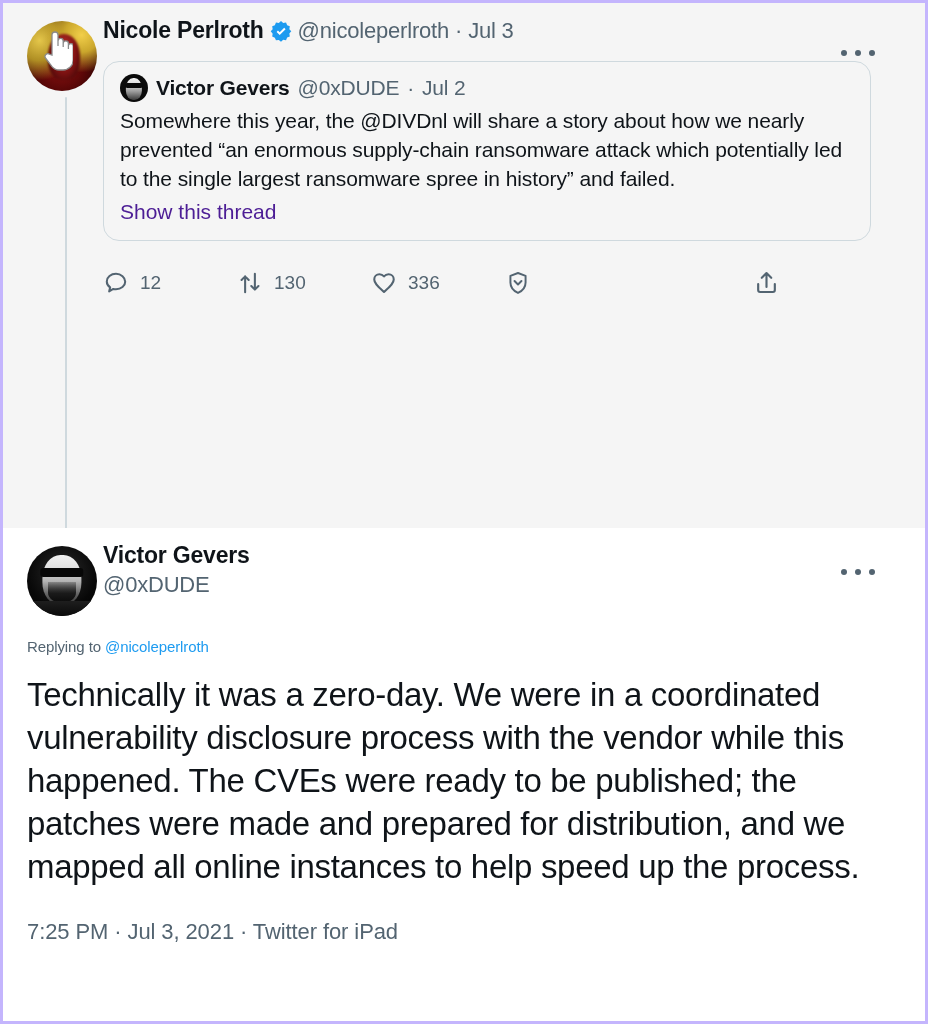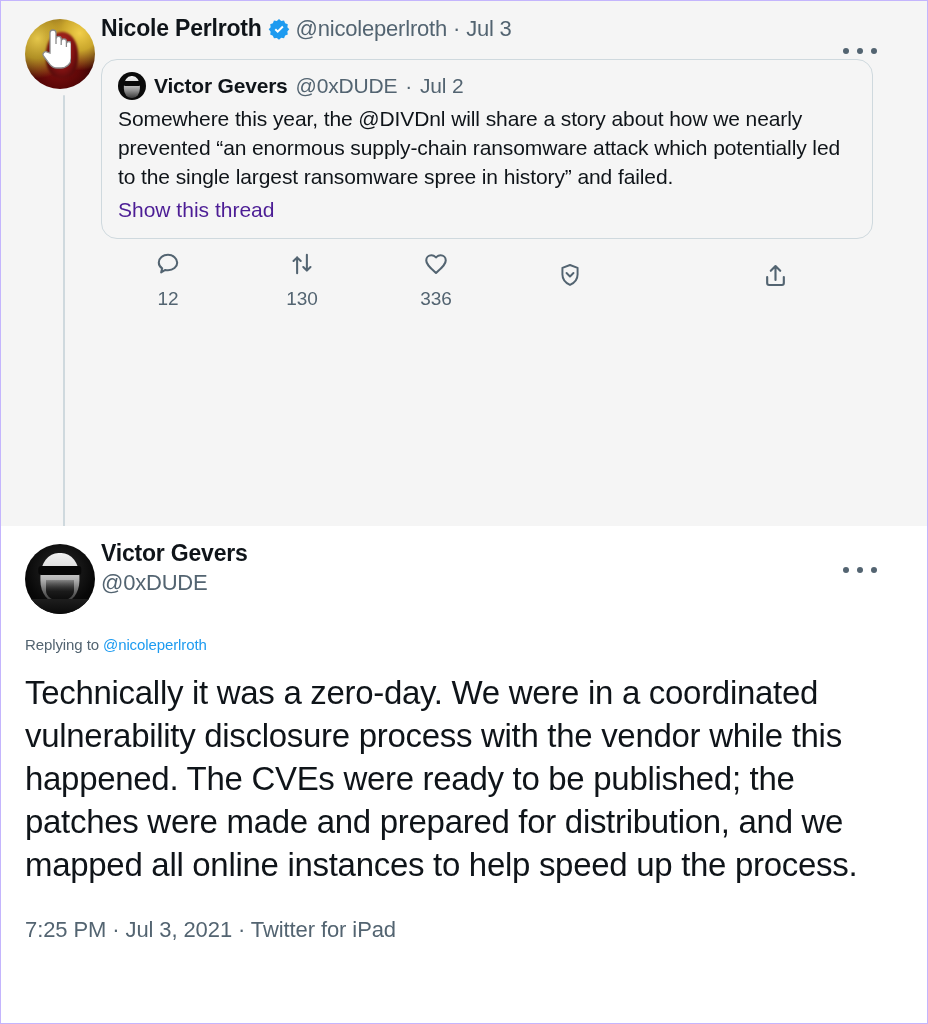--- a/index.html
+++ b/index.html
@@ -10,21 +10,21 @@
   body {
     font-family: "Liberation Sans", sans-serif;
     -webkit-font-smoothing: antialiased;
   }
   .screen {
     position: relative;
     width: 928px;
     height: 1024px;
     overflow: hidden;
     background: #ffffff;
-    border: 1px solid #c4b5fd;
+    border: 3px solid #c4b5fd;
     box-sizing: border-box;
   }
 
   
   .tweet-parent {
     position: relative;
     background: #f5f5f5;
     padding: 14px 24px 0 24px;
     box-sizing: border-box;
     height: 525px;
@@ -220,21 +220,20 @@
     max-width: 680px;
   }
   .action {
     display: flex;
     align-items: center;
     gap: 11px;
     color: #536471;
     font-size: 19px;
     cursor: pointer;
     width: 134px;
-    flex-direction: column;
   }
   .action.share-act {
     position: absolute;
     right: -8px;
     width: auto;
   }
   .action svg { display: block; }
 
   
   .tweet-main {

